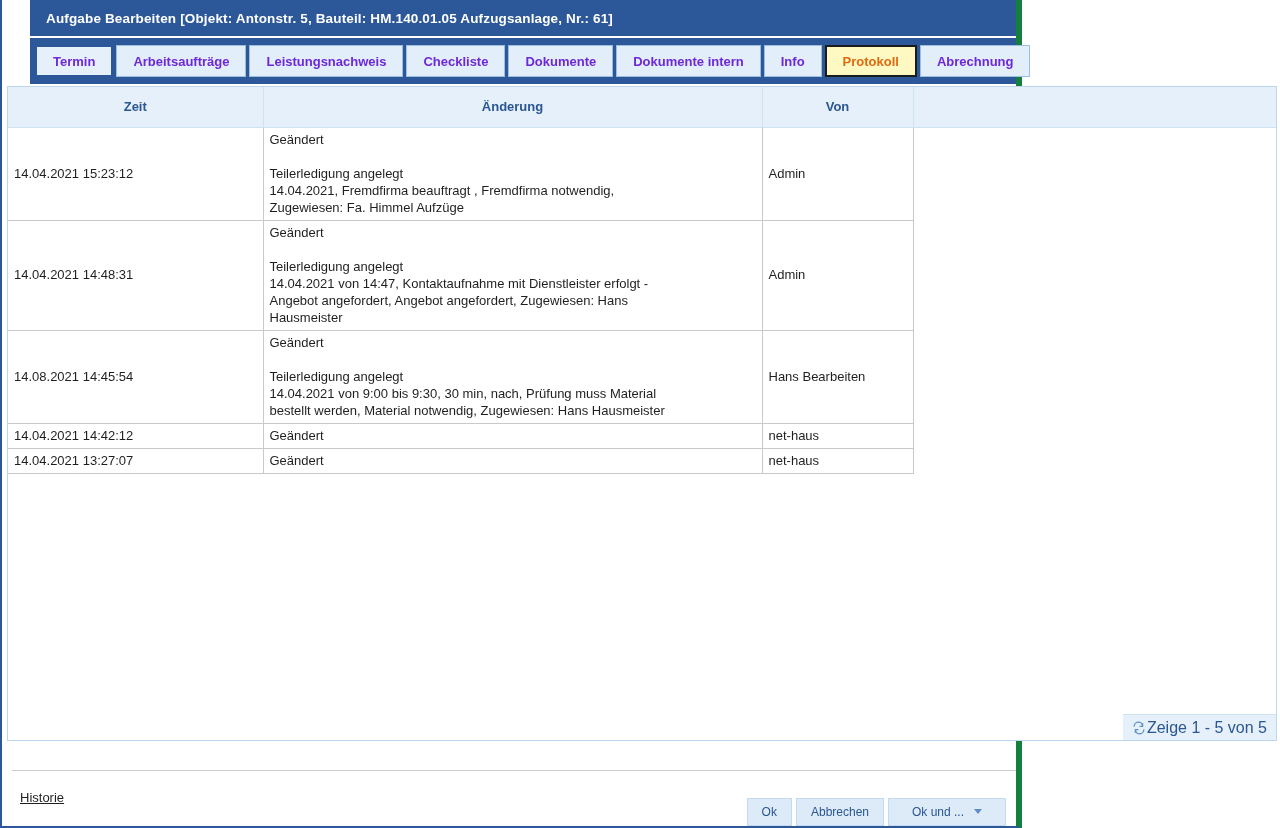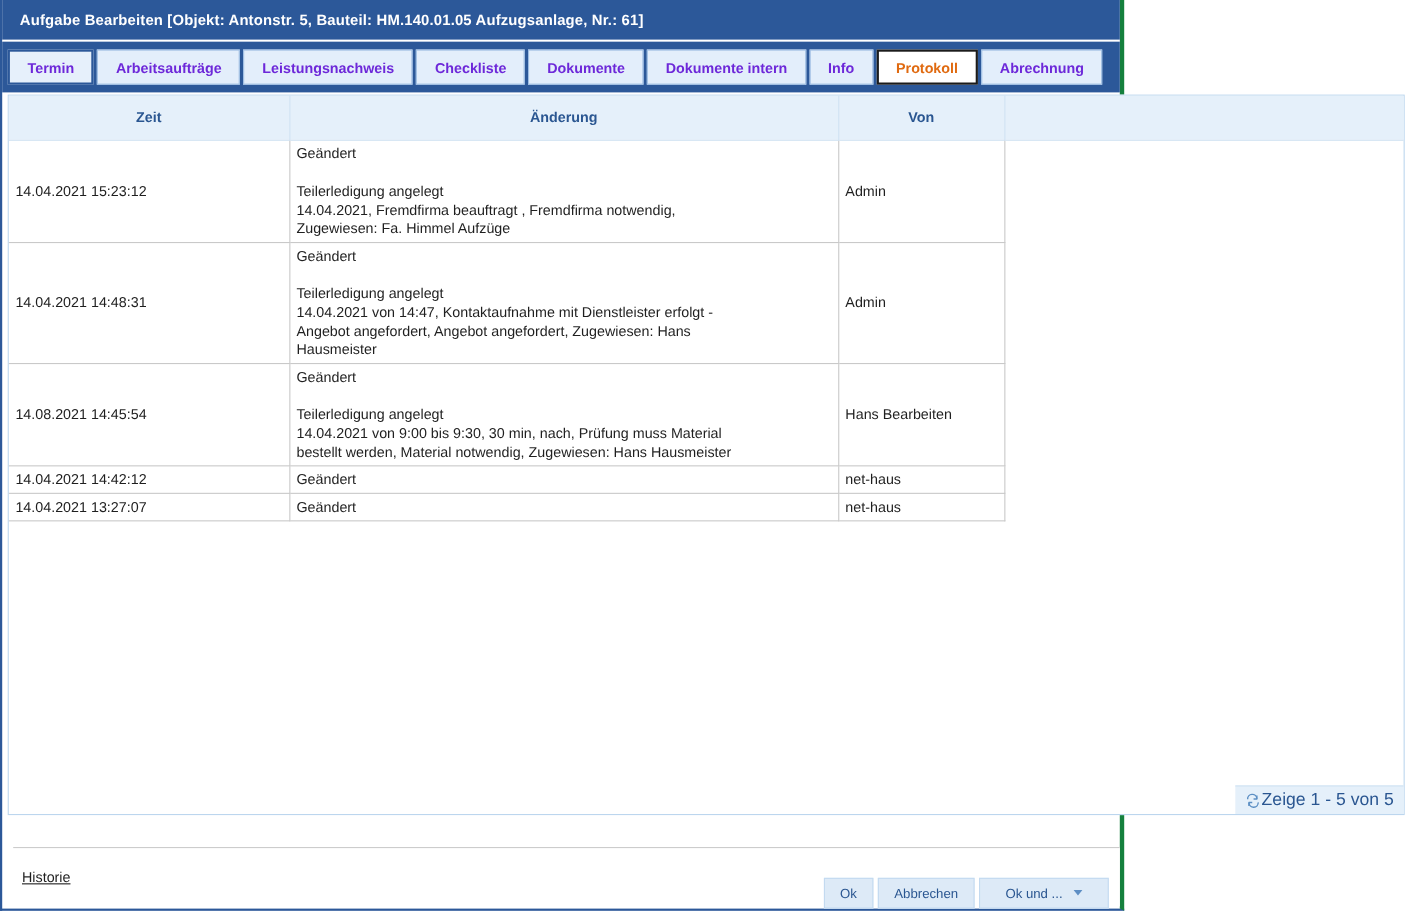--- a/index.html
+++ b/index.html
@@ -17,22 +17,23 @@
   }
 
   
   .window {
     width: 1022px;
     height: 828px;
     position: relative;
     background: #ffffff;
     box-sizing: border-box;
     border-left: 2px solid #2c5899;
-    border-right: 4px solid #15803d;
+    border-right: 6px solid #15803d;
     border-bottom: 2px solid #2c5899;
+    padding-left: 28px;
   }
 
   
   .titlebar {
     height: 38px;
     background: #2c5899;
     color: #ffffff;
     display: flex;
     align-items: center;
     padding-left: 16px;
@@ -71,21 +72,21 @@
     border: 1px solid #9dbde3;
     white-space: nowrap;
     cursor: default;
   }
   .tab.first {
     border: 2px solid #2c5899;
     background: #e6f0fb;
   }
   .tab.active {
     border: 2px solid #1b1b1b;
-    background: #ffffff;
+    background: #fef9c3;
     color: #e06a10;
   }
 
   
   .gridpanel {
     position: absolute;
     left: 5px;
     top: 86px;
     width: 1270px;
     height: 655px;

